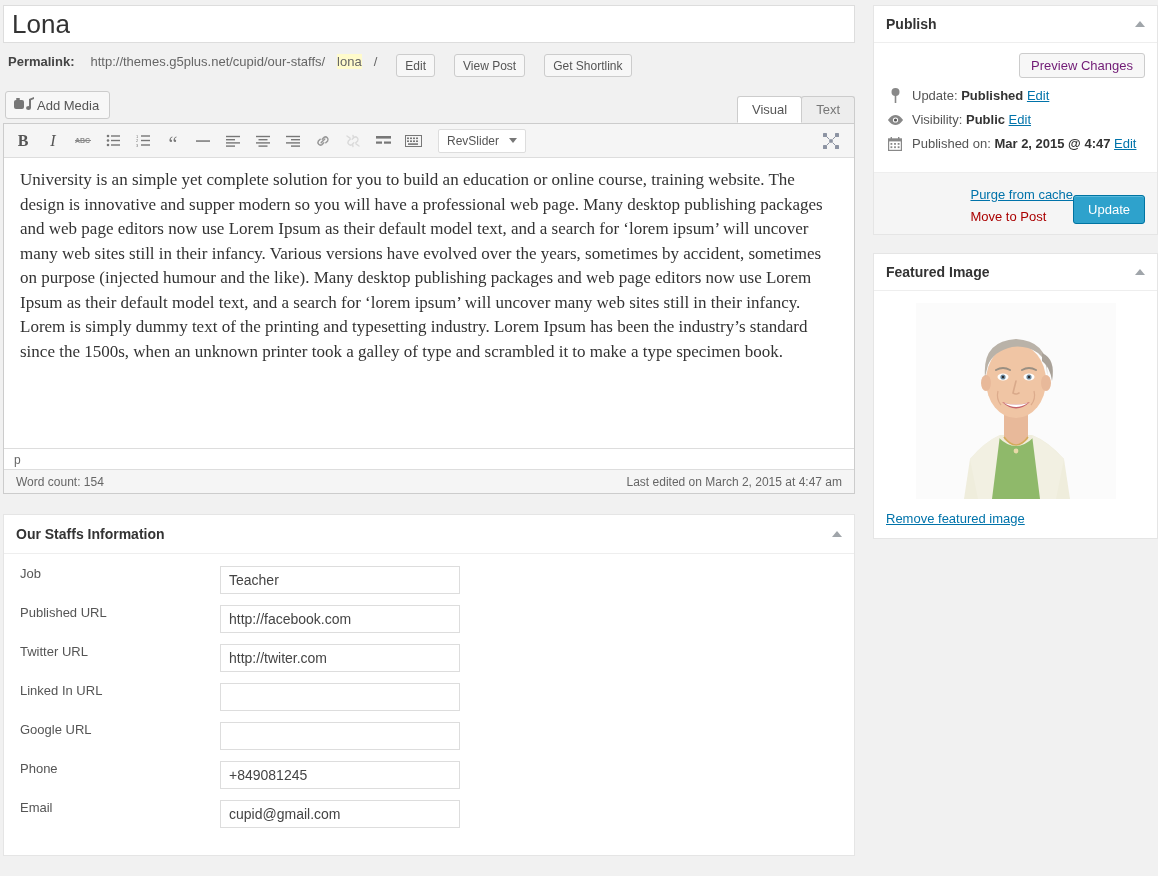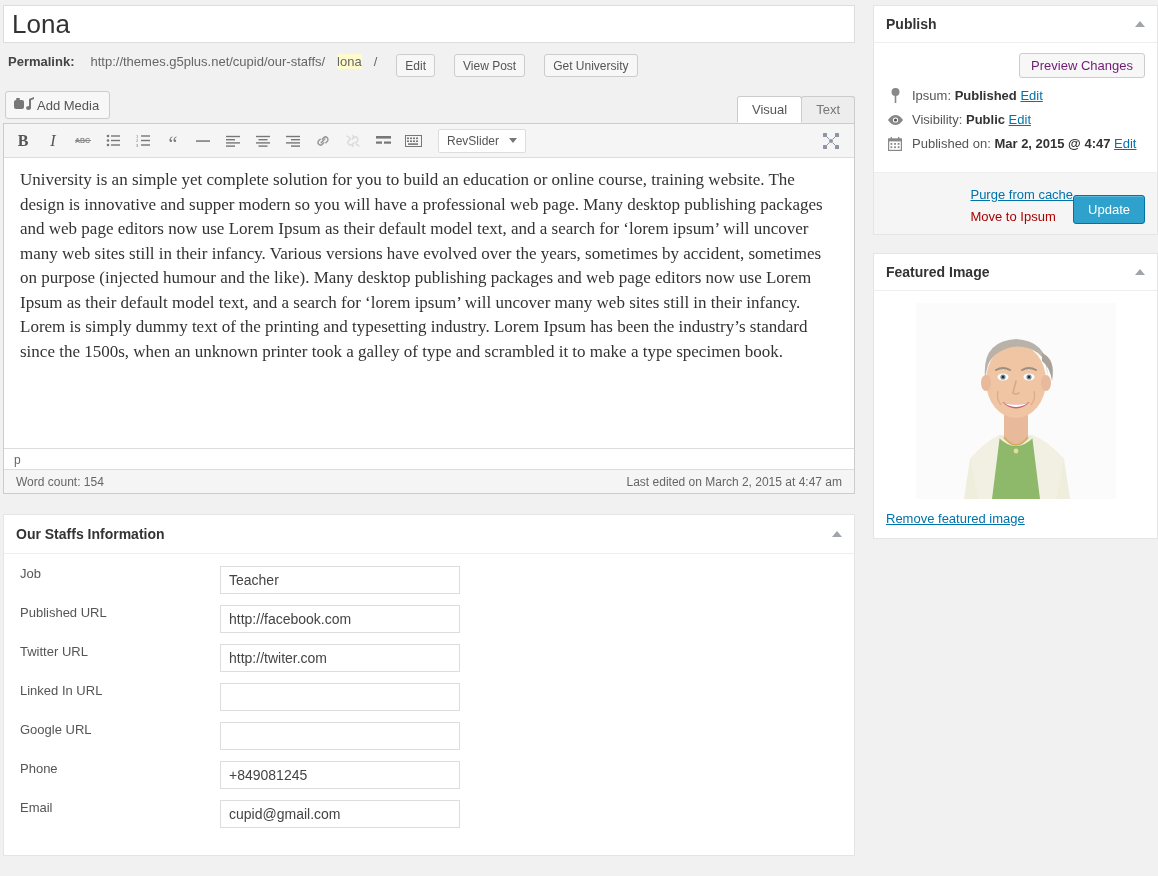--- a/index.html
+++ b/index.html
@@ -206,21 +206,21 @@
       <input class="title-input" value="Lona" placeholder="Enter title here" style="">
     </div>
 
     <div class="permalink-row">
       <span class="permalink-label">Permalink:</span>
       <span class="permalink-url">http://themes.g5plus.net/cupid/our-staffs/</span>
         <span class="permalink-slug">lona</span>
         <span class="permalink-url">/</span>
       <button class="mini-btn">Edit</button>
       <button class="mini-btn">View Post</button>
-      <button class="mini-btn">Get University</button>
+      <button class="mini-btn">Get Shortlink</button>
     </div>
 
     <div class="editor-top">
       <button class="add-media">
         <span class="icon-media">
           <span class="cam"></span>
             <span class="note"></span>
         </span>
         <span>Add Media</span>
       </button>
@@ -423,21 +423,21 @@
         </div>
 
         <div class="misc-row">
           <span class="micon">
             <svg width="11" height="15" viewBox="0 0 11 15">
               <circle cx="5.5" cy="4" r="4" fill="#888"></circle>
               <rect x="4.7" y="6" width="1.6" height="9" fill="#888"></rect>
             </svg>
           </span>
           <span class="txt">
-            <span>Ipsum:</span>
+            <span>Update:</span>
             <b>Published</b>
             <a href="#">Edit</a>
           </span>
         </div>
 
         <div class="misc-row">
           <span class="micon">
             <svg width="17" height="12" viewBox="0 0 17 12">
               <path d="M8.5 1 C13 1 16 6 16 6 C16 6 13 11 8.5 11 C4 11 1 6 1 6 C1 6 4 1 8.5 1 Z" fill="#888"></path>
               <circle cx="8.5" cy="6" r="2.6" fill="#fff"></circle>
@@ -472,21 +472,21 @@
             <span>Published on:</span>
             <b>Mar 2, 2015 @ 4:47</b>
             <a href="#">Edit</a>
           </span>
         </div>
       </div>
 
       <div class="publish-actions">
         <div class="publish-left">
           <a class="purge" href="#">Purge from cache</a>
-          <a class="trash" href="#">Move to Ipsum</a>
+          <a class="trash" href="#">Move to Post</a>
         </div>
         <button class="btn-primary">Update</button>
       </div>
     </div>
 
     <div class="panel">
       <div class="panel-head">
         <span>Featured Image</span>
         <span class="toggle-arrow"></span>
       </div>

